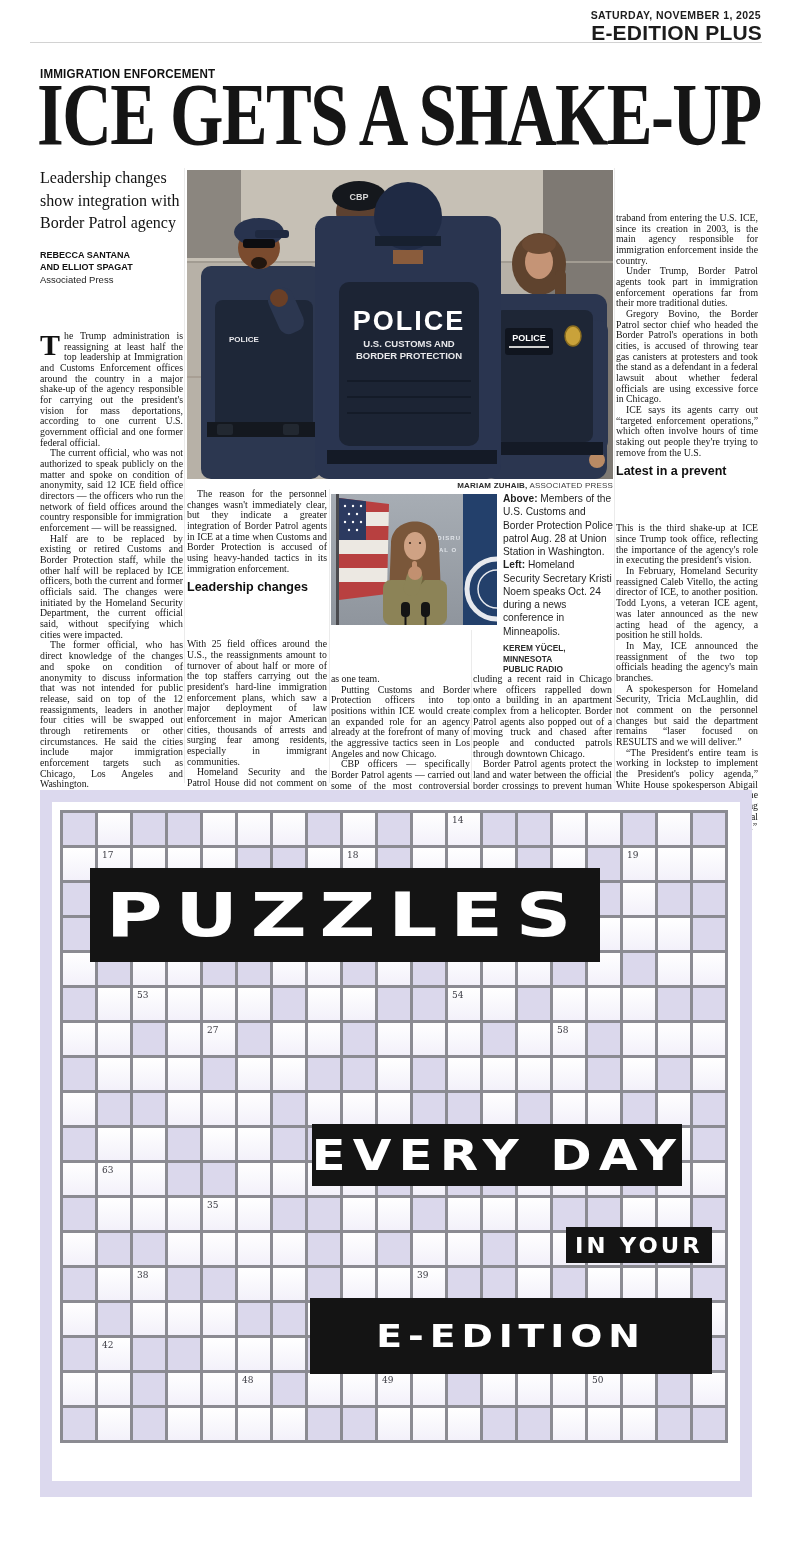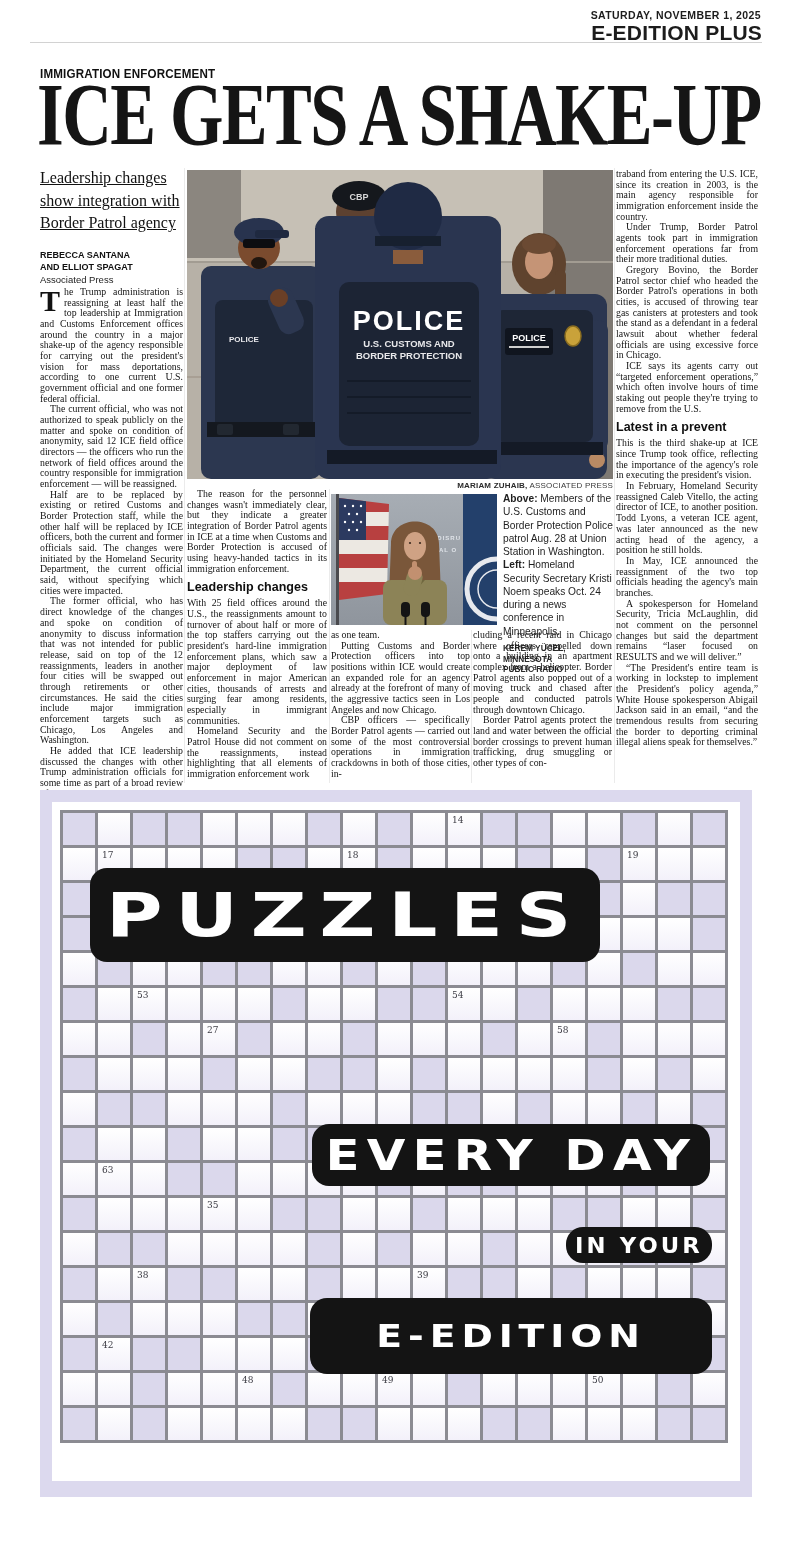--- a/index.html
+++ b/index.html
@@ -14,28 +14,28 @@
            letter-spacing:.4px;color:#1c1c1c;}
   .mh-ed{position:absolute;top:21px;right:30px;font:700 21px "Liberation Sans",sans-serif;
          letter-spacing:.2px;color:#1c1c1c;}
   .mh-rule{position:absolute;top:42px;left:30px;width:732px;height:1px;background:#d2d2d2;}
   
   .kicker{position:absolute;left:40px;top:66px;font:700 13.5px "Liberation Sans",sans-serif;
           transform:scaleX(.86);transform-origin:left center;letter-spacing:.2px;color:#111;
           white-space:nowrap;}
   .headline{position:absolute;left:37px;top:71px;margin:0;font:700 88px/1 "Liberation Serif",serif;
             letter-spacing:-2px;white-space:nowrap;color:#151515;}
-  .dek{position:absolute;left:40px;top:167px;width:144px;font:400 16px/1.42 "Liberation Serif",serif;color:#111;text-decoration:underline;}
+  .dek{position:absolute;left:40px;top:167px;width:144px;font:400 16px/1.42 "Liberation Serif",serif;color:#111;}
   .byline{position:absolute;left:40px;top:250px;}
   .by-name{font:700 9px/1.3 "Liberation Sans",sans-serif;color:#111;}
   .by-org{font:400 9.5px/1.3 "Liberation Sans",sans-serif;color:#222;margin-top:1px;}
   
   .col{position:absolute;font:400 9.8px/1.09 "Liberation Serif",serif;text-align:justify;color:#131313;}
   .col p{margin:0;text-indent:10px;}
-  .col p.noindent{text-indent:0;}
+  .col p.noindent{text-indent:0;margin-top:44px;}
   .col1{left:40px;top:287px;width:143px;}
   .col2{left:187px;top:489px;width:140px;}
   .col3{left:331px;top:630px;width:139px;}
   .col4{left:473px;top:630px;width:139px;}
   .col5{left:616px;top:169px;width:142px;}
   .subhead{font:700 12.5px/1.2 "Liberation Sans",sans-serif;margin:6px 0 3px;text-align:left;color:#0f0f0f;}
   .dropcap{float:left;font:700 30px/0.83 "Liberation Serif",serif;padding:2px 4px 0 0;color:#111;}
   .vr{position:absolute;width:1px;background:#ebebeb;}
   
   .photo-main{position:absolute;left:187px;top:170px;width:426px;height:309px;}
@@ -51,24 +51,24 @@
   .puzzle{position:absolute;left:40px;top:790px;width:712px;height:707px;background:var(--panel);}
   .pz-frame{position:absolute;left:12px;top:12px;right:12px;bottom:16px;background:#fff;}
   .pz-grid{position:absolute;left:20px;top:20px;display:grid;
            grid-template-columns:repeat(19,32px);grid-template-rows:repeat(18,32px);
            gap:3px;background:var(--grid-line);padding:3px;}
   .cell.open{background:linear-gradient(180deg,#ffffff,#f3f1fa);}
   .cell.shaded{background:var(--cell-shaded);}
   .cnum{display:block;font:400 9px/1 "DejaVu Serif",serif;color:#3c3c44;padding:3px 0 0 4px;}
   .banner{position:absolute;background:var(--banner-bg);color:var(--banner-text);
           display:flex;align-items:center;justify-content:center;
-          font-family:"DejaVu Sans",sans-serif;font-weight:700;border-radius:17px;}
+          font-family:"DejaVu Sans",sans-serif;font-weight:700;}
   .banner>span{display:inline-block;white-space:nowrap;}
   #bn1{left:50px;top:78px;width:510px;height:94px;font-size:60px;letter-spacing:10px;}
-  #bn2{left:272px;top:334px;width:398px;height:62px;font-size:42px;letter-spacing:6px;}
+  #bn2{left:272px;top:334px;width:370px;height:62px;font-size:42px;letter-spacing:6px;}
   #bn3{left:526px;top:437px;width:146px;height:36px;font-size:22px;letter-spacing:3px;}
   #bn4{left:270px;top:508px;width:402px;height:76px;font-size:32px;letter-spacing:5px;}
 </style>
 </head>
 <body>
 
 <div class="page">
 
   <div class="mh-date">SATURDAY, NOVEMBER 1, 2025</div>
   <div class="mh-ed">E-EDITION PLUS</div>

